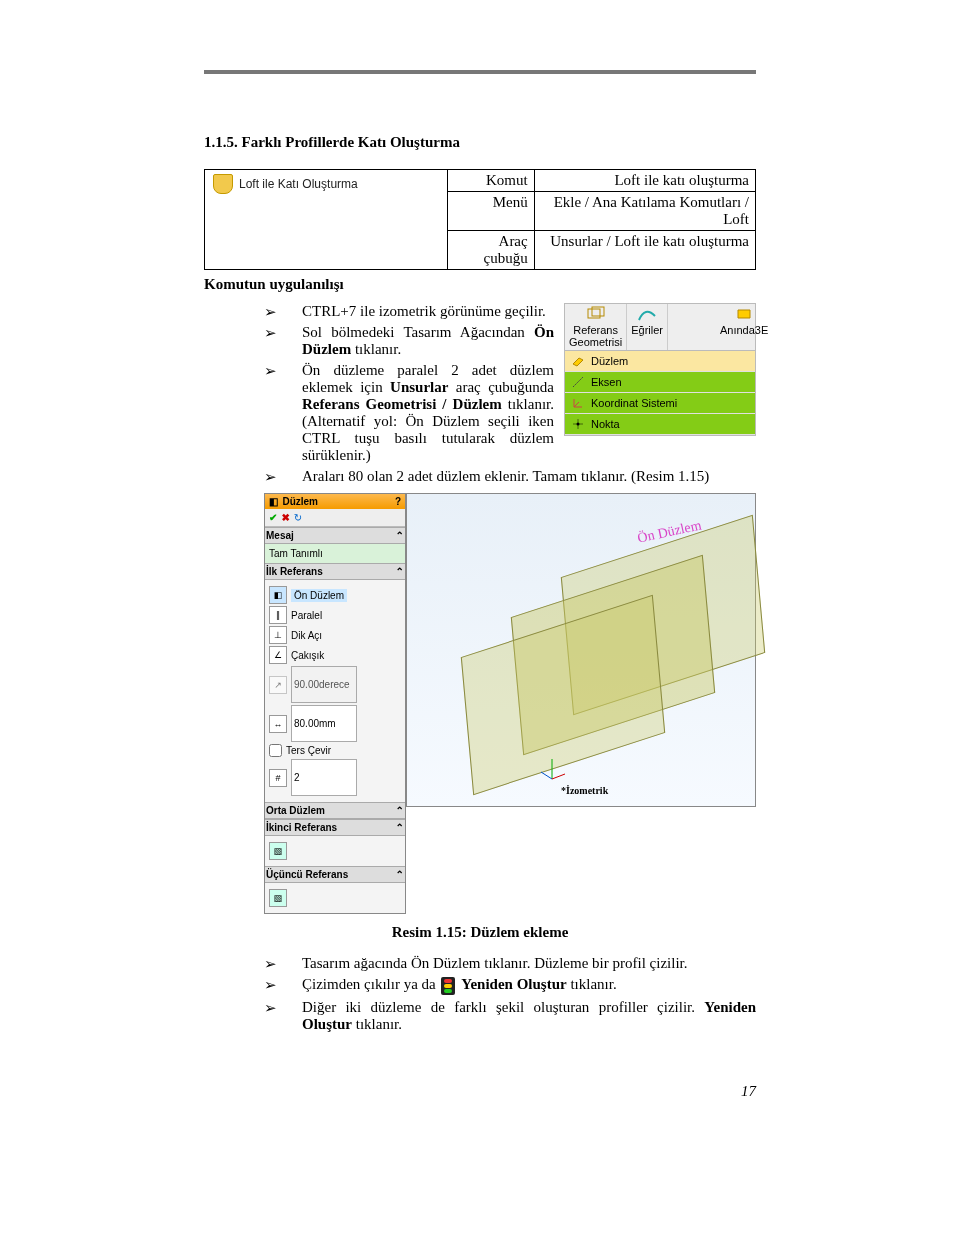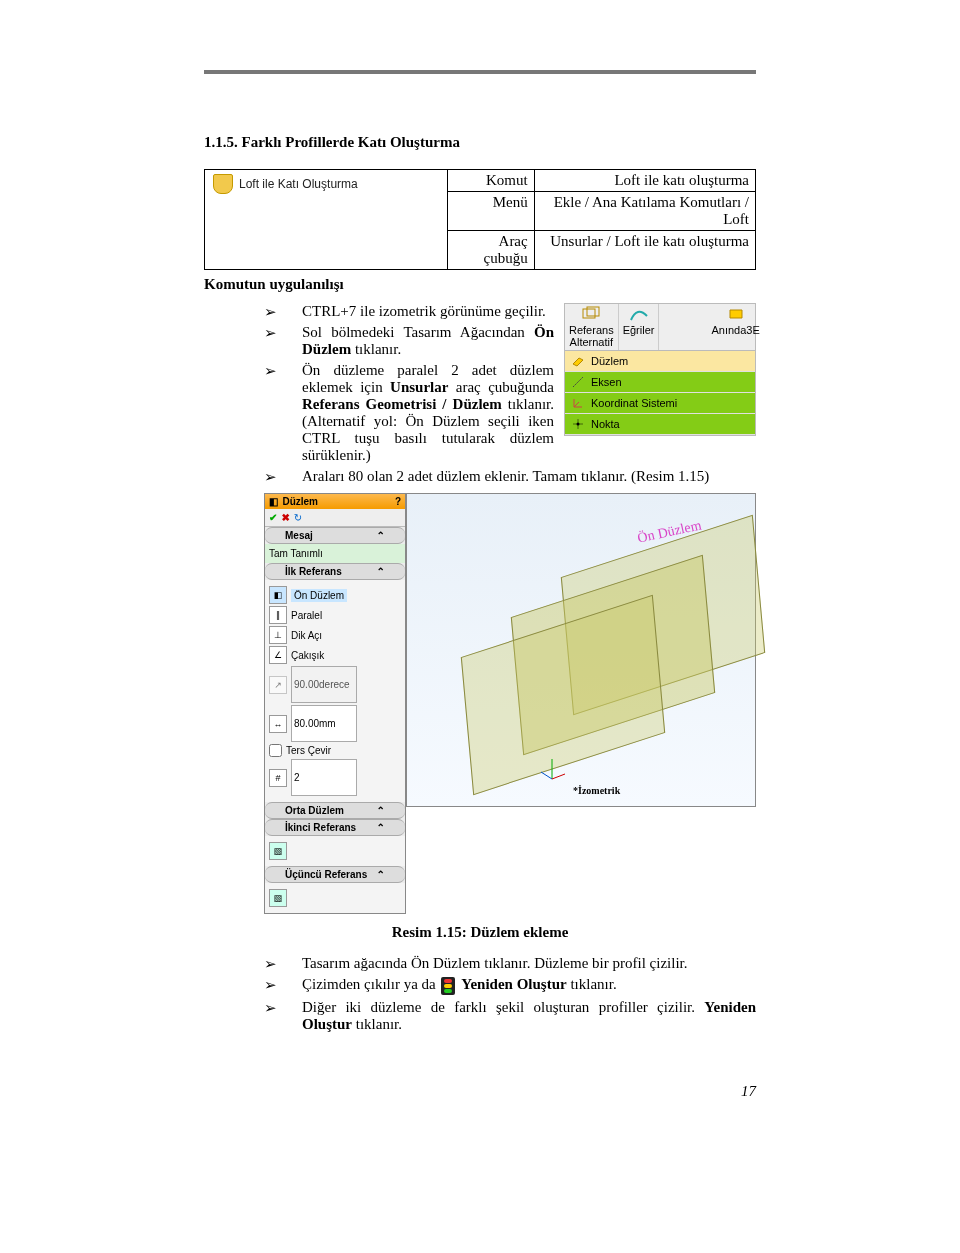--- a/index.html
+++ b/index.html
@@ -146,25 +146,25 @@
     align-items:center;
     gap:4px;
   }
   .cad-ok{
     display:flex;gap:4px;padding:3px 4px;background:#eee;border-bottom:1px solid #bbb;
   }
   .cad-ok .ok{color:#0a0;font-weight:bold;}
   .cad-ok .no{color:#c00;font-weight:bold;}
   .cad-sec{
     background:#ddd;
-    padding:2px 20px;
+    padding:2px 1px;
     font-weight:bold;
     border-top:1px solid #aaa;
     border-bottom:1px solid #aaa;
-    display:flex;justify-content:space-between;border-radius:7px;
+    display:flex;justify-content:space-between;
   }
   .cad-body{padding:4px 4px;background:#f4f4f4;}
   .cad-row{
     display:flex;align-items:center;gap:4px;margin:2px 0;
   }
   .cad-row .ic{
     width:16px;height:16px;border:1px solid #999;background:#fff;display:flex;align-items:center;justify-content:center;font-size:9px;
   }
   .cad-row input[type="text"]{
     width:60px;border:1px solid #aaa;font-size:10px;padding:12px 2px;
@@ -192,21 +192,21 @@
     color:#d946c8;
     font-family:"Comic Sans MS",cursive;
     font-size:14px;
     transform:rotate(-12deg);
   }
   .axis{
     position:absolute;left:130px;bottom:20px;
     font-size:9px;color:#444;
   }
   .iso-label{
-    position:absolute;left:166px;bottom:10px;
+    position:absolute;left:154px;bottom:10px;
     font-size:10px;color:#000;font-weight:bold;
   }
   .caption{
     text-align:center;
     font-weight:bold;
     margin:10px 0 14px 0;
   }
   .traffic-icon{
     display:inline-block;
     width:14px;height:18px;
@@ -265,21 +265,21 @@
 
   <div class="right-float">
     <div class="rf-top">
       <div class="c">
         <span class="rf-ico">
           <svg viewBox="0 0 20 16">
               <rect x="2" y="3" width="12" height="9" fill="none" stroke="#b58900"></rect>
               <rect x="6" y="1" width="12" height="9" fill="none" stroke="#b58900"></rect>
             </svg>
         </span>
-        <span>Referans Alternatif</span>
+        <span>Referans Geometrisi</span>
       </div>
       <div class="c">
         <span class="rf-ico">
           <svg viewBox="0 0 20 16">
               <path d="M2 14 Q8 0 18 10" fill="none" stroke="#2aa" stroke-width="2"></path>
             </svg>
         </span>
         <span>Eğriler</span>
       </div>
       <div class="c">

